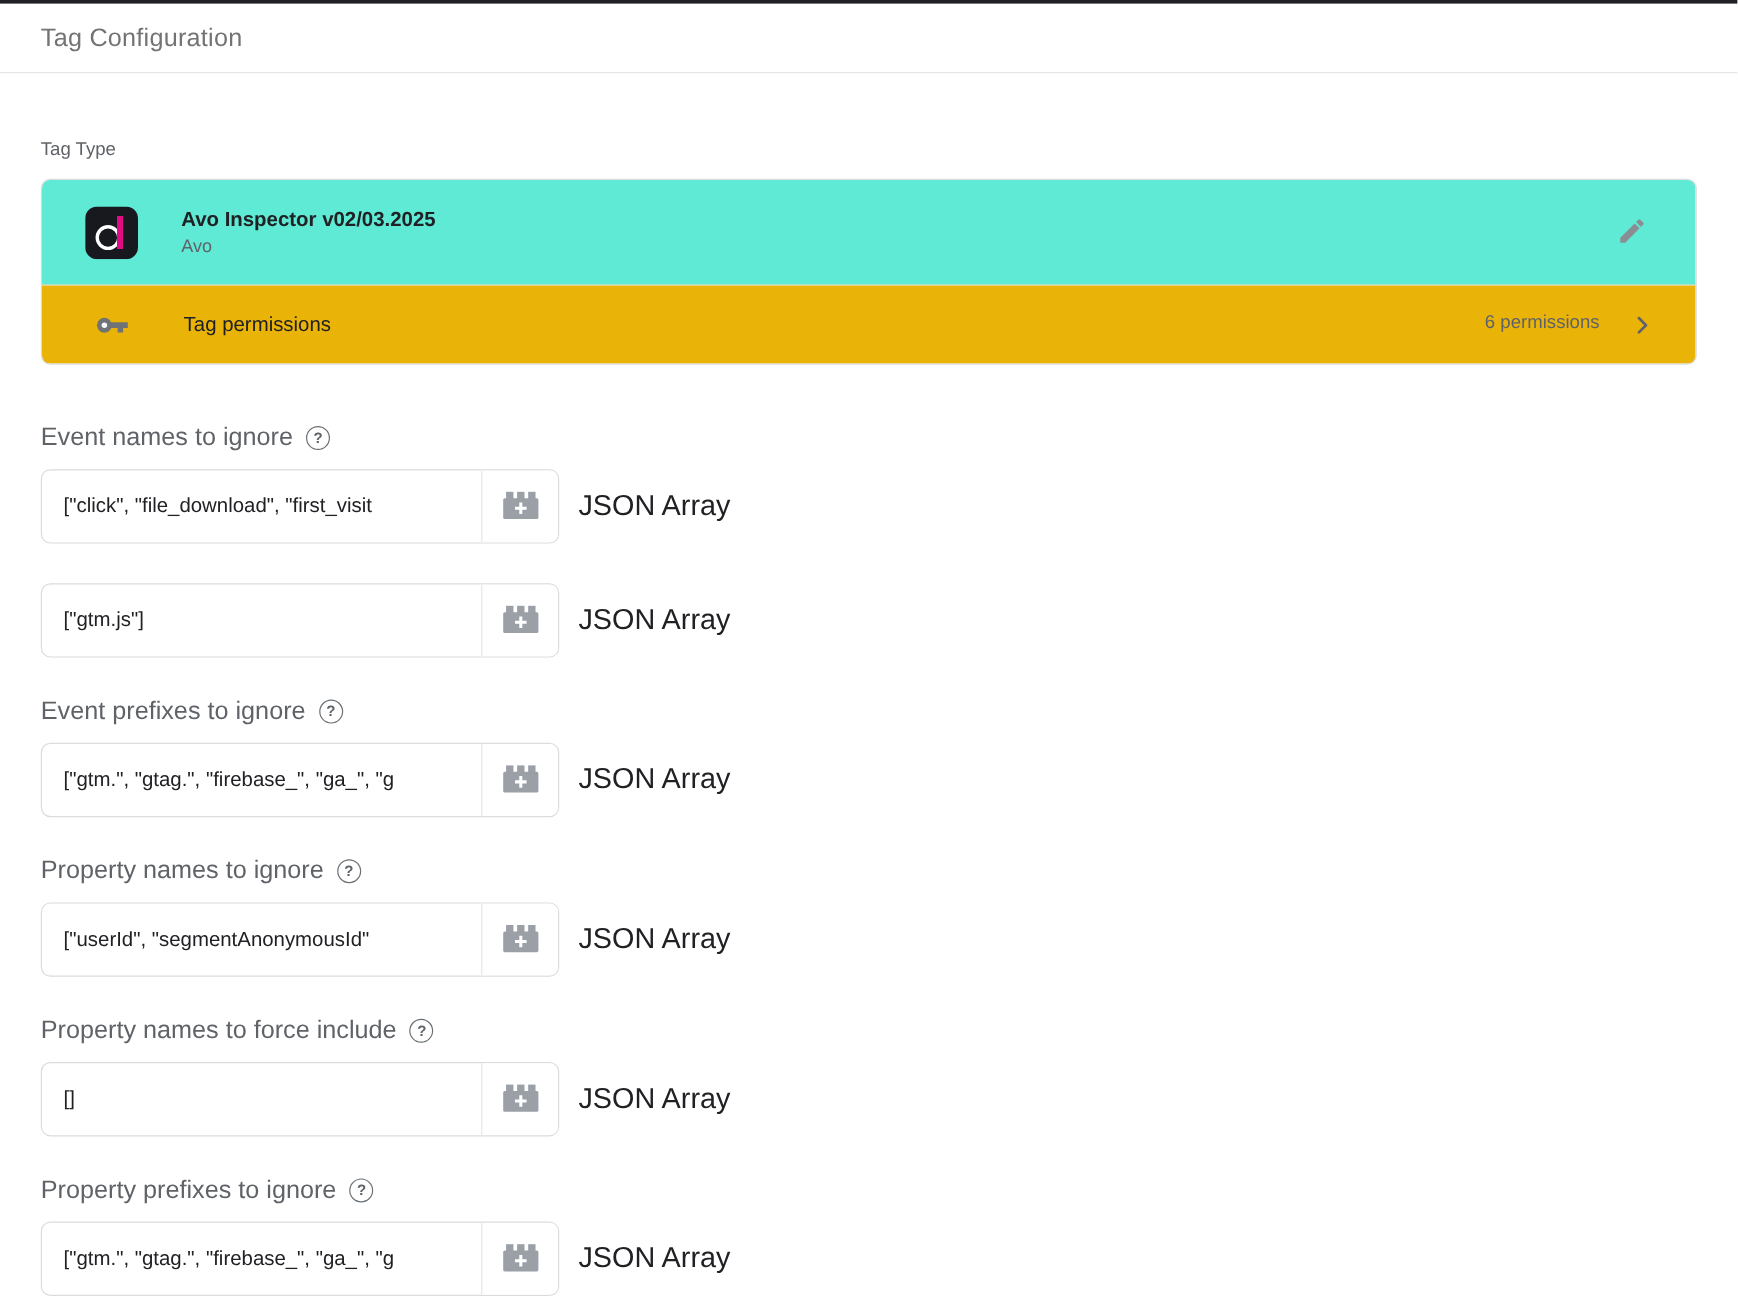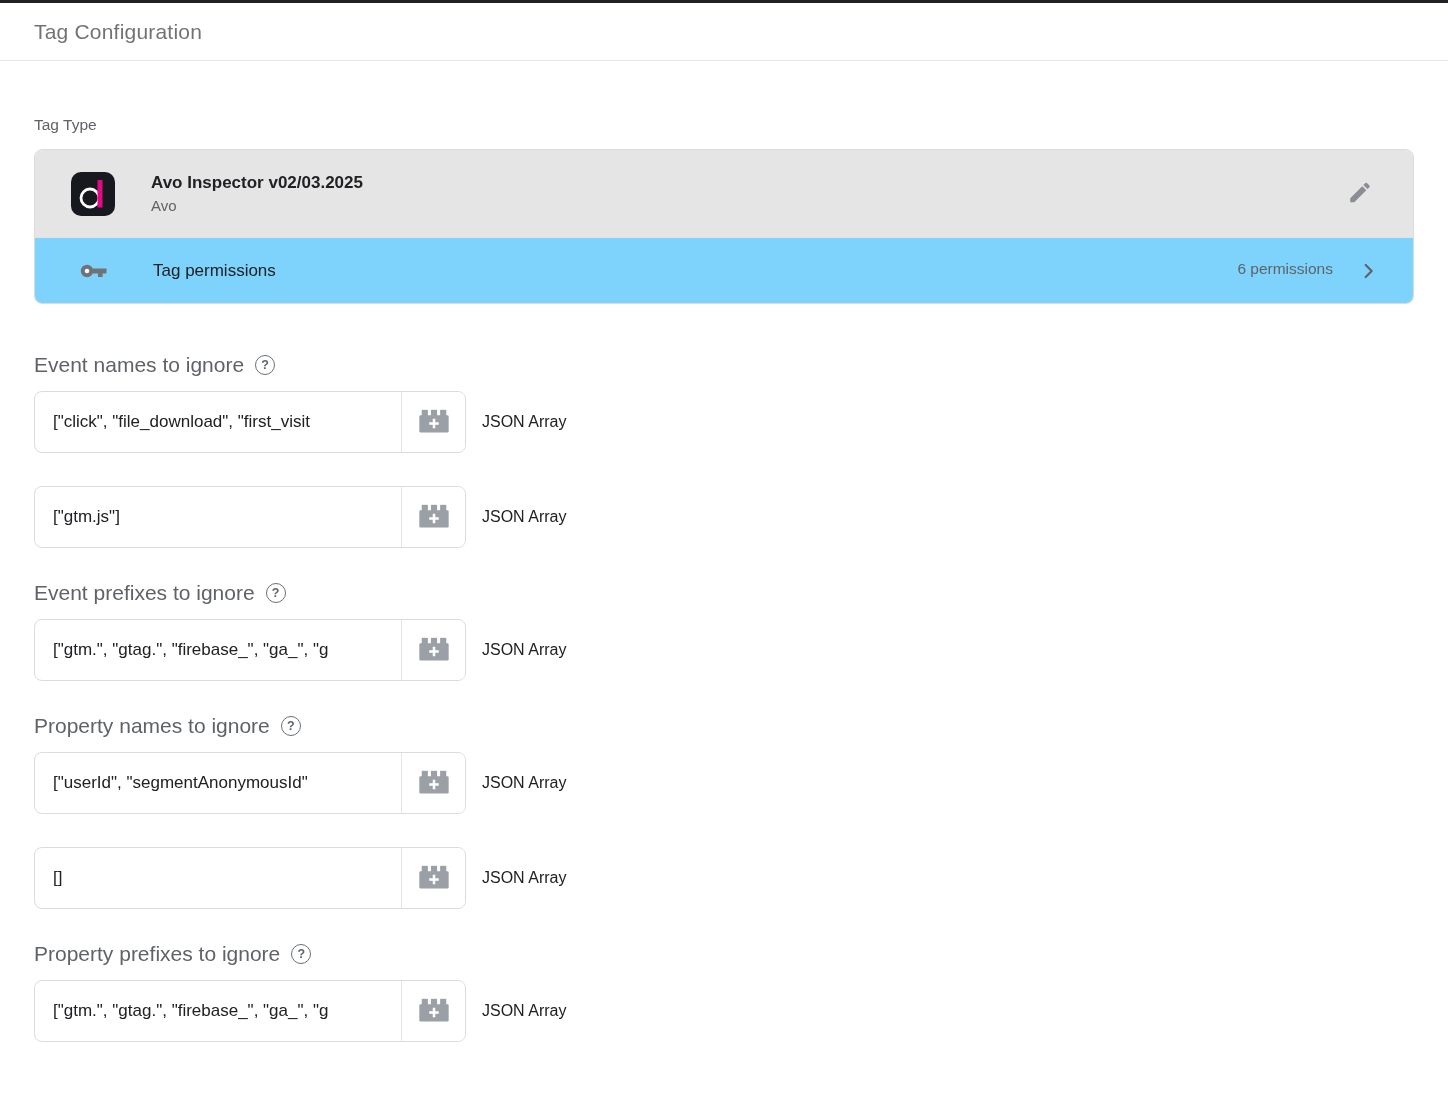--- a/index.html
+++ b/index.html
@@ -33,37 +33,37 @@
     border-radius: 8px;
     overflow: hidden;
     background: #fff;
   }
   .tag-card-top {
     height: 87px;
     display: flex;
     align-items: center;
     padding: 0 36px;
     position: relative;
-    background: #e5e5e5;
+    background: #5eead4;
   }
   .avo-logo { width: 44px; height: 44px; flex: 0 0 auto; }
   .tag-meta { margin-left: 36px; }
   .tag-name { font-size: 17px; font-weight: 700; color: #202124; }
   .tag-vendor { font-size: 15px; color: #5f6368; margin-top: 4px; }
   .edit-btn {
     position: absolute; right: 32px; top: 50%;
     transform: translateY(-50%);
     background: none; border: none; padding: 8px; cursor: pointer;
     display: flex; align-items: center; justify-content: center;
   }
   .tag-card-perms {
     height: 66px;
     display: flex;
     align-items: center;
-    background: #7dd3fc;
+    background: #eab308;
     border-top: 1px solid #e2e3e4;
     padding: 0 34px 0 44px;
     cursor: pointer;
   }
   .perm-key { display: flex; align-items: center; }
   .perm-label { margin-left: 44px; font-size: 17px; color: #202124; }
   .perm-right { margin-left: auto; display: flex; align-items: flex-start; }
   .perm-count { font-size: 15.5px; color: #5f6368; }
   .perm-chevron { margin-left: 24px; display: flex; align-items: center; }
 
@@ -103,21 +103,21 @@
     font-size: 17px; color: #202124;
     background: transparent;
   }
   .var-btn {
     width: 64px; flex: 0 0 auto;
     border: none; border-left: 1px solid #e4e5e6;
     background: #fff;
     display: flex; align-items: center; justify-content: center;
     cursor: pointer;
   }
-  .json-type { margin-left: 16px; font-size: 16px; color: #202124; }
+  .json-type { margin-left: 16px; font-size: 24px; color: #202124; }
 </style>
 </head>
 <body>
 
 <div class="top-bar"></div>
 
 <div class="page-header">
   <div class="page-title">Tag Configuration</div>
 </div>
 
@@ -252,20 +252,24 @@
               <path d="M12 8.7 v7.2 M8.4 12.3 h7.2" stroke="#ffffff" stroke-width="1.9"></path>
             </svg>
           </span>
         </button>
       </div>
       <span class="json-type">JSON Array</span>
     </div>
   </div>
 
   <div class="field">
+    <div class="field-label-row">
+      <span class="field-label">Property names to force include</span>
+      <span class="help-icon"></span>
+    </div>
     <div class="field-row">
       <div class="input-group">
         <input class="field-input" type="text" spellcheck="false" value="[]" style="">
         <button class="var-btn">
           <span>
             <svg width="32" height="27" viewBox="0 0 24 20">
               <rect x="1" y="6" width="22" height="13" rx="1" fill="#9aa0a6"></rect>
               <rect x="2.8" y="2" width="4.6" height="5" fill="#9aa0a6"></rect>
               <rect x="9.7" y="2" width="4.6" height="5" fill="#9aa0a6"></rect>
               <rect x="16.6" y="2" width="4.6" height="5" fill="#9aa0a6"></rect>

